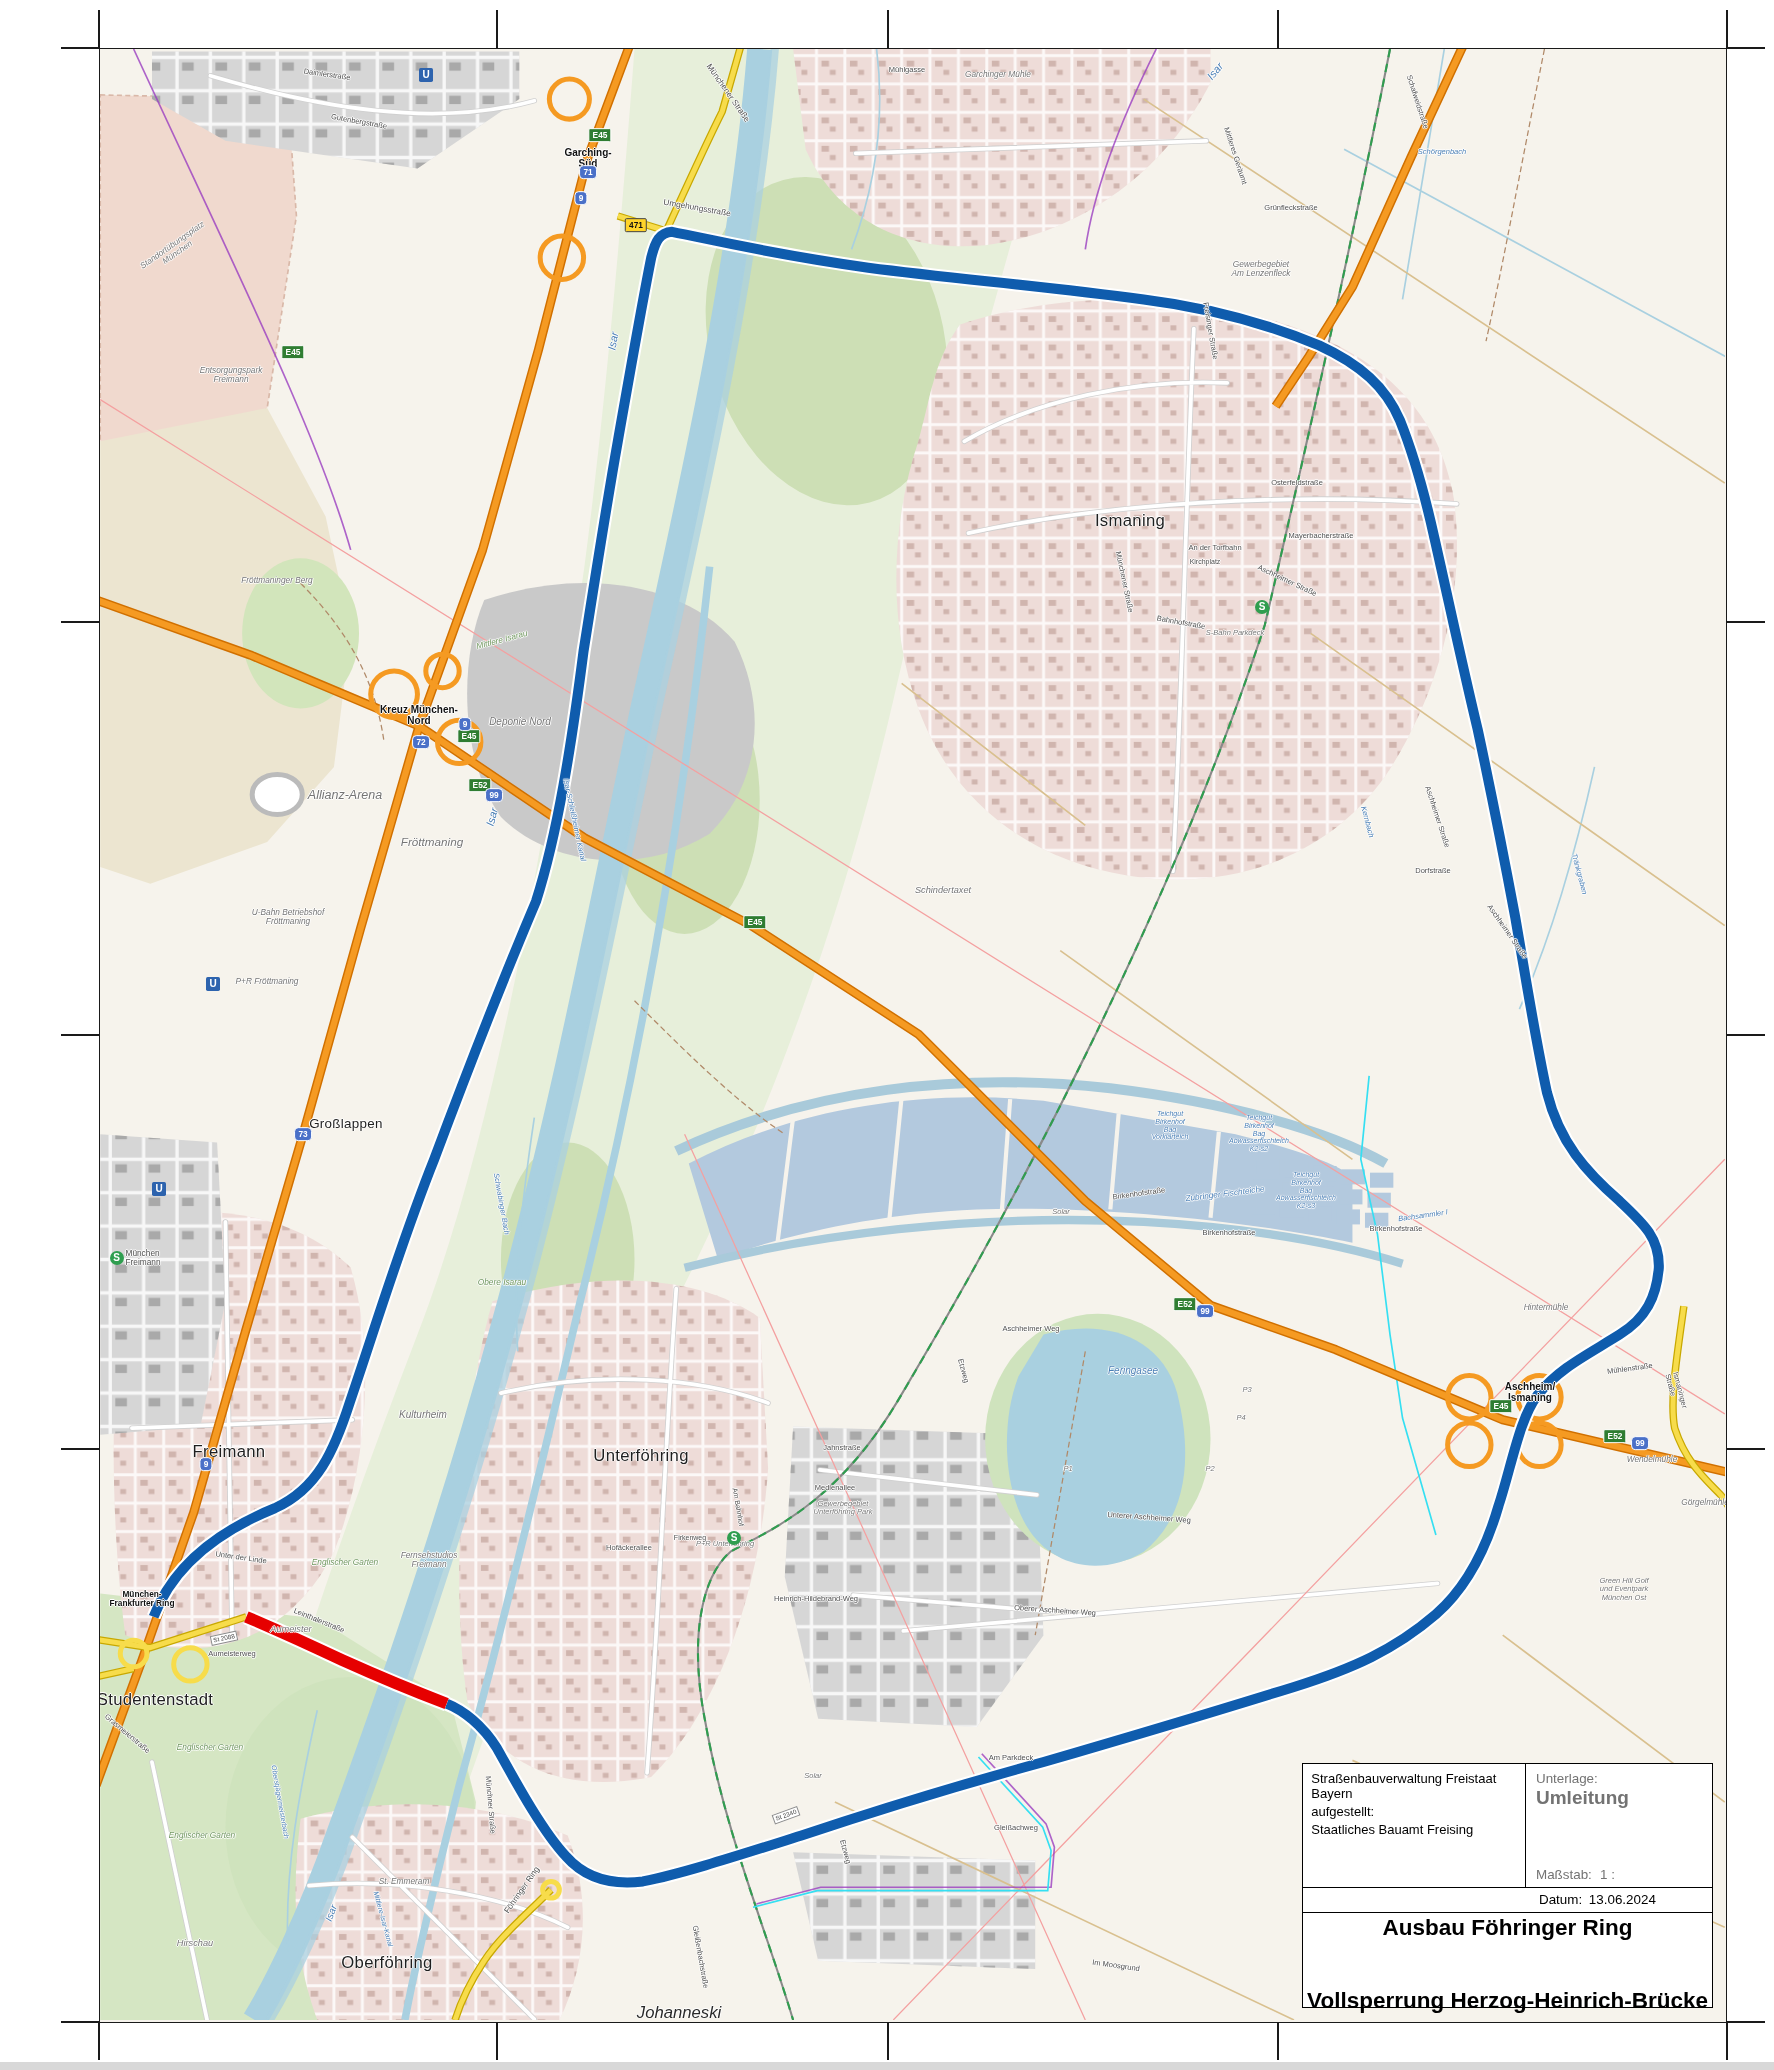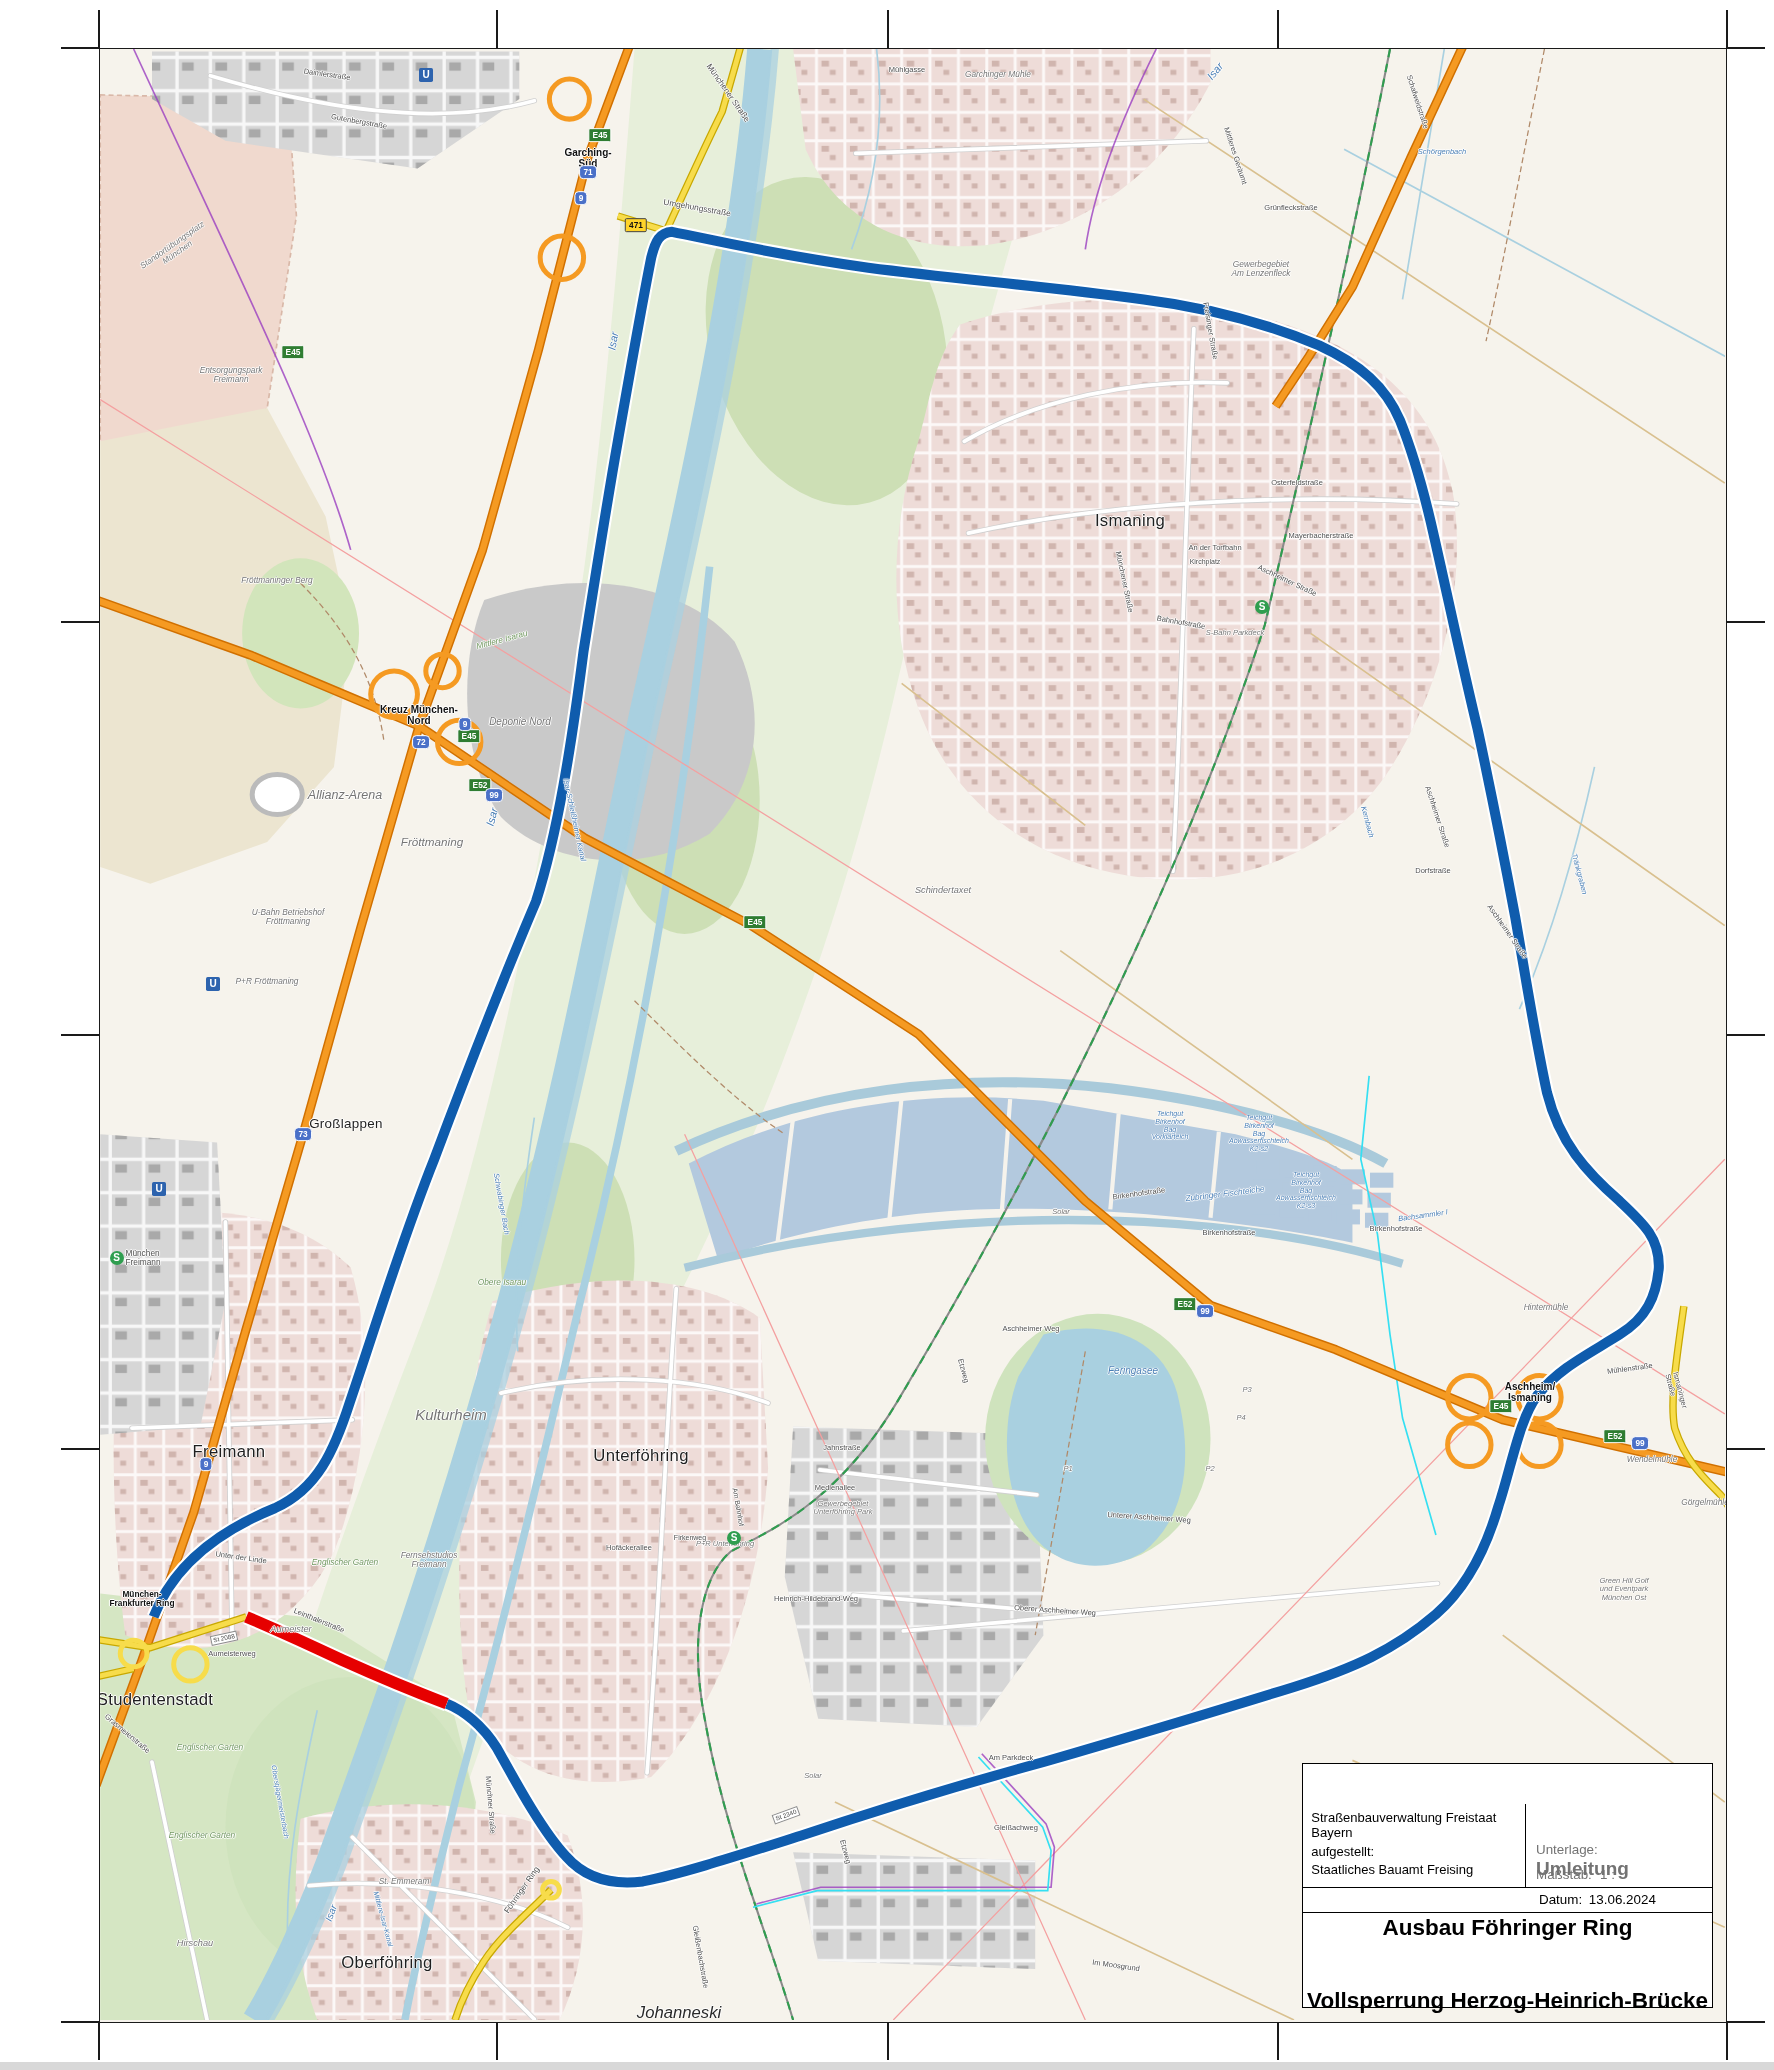--- a/index.html
+++ b/index.html
@@ -25,21 +25,21 @@
   .shield.e{background:#2f7d32;color:#fff;border:0.8px solid #fff;border-radius:1.7px;}
   .shield.b{background:#4a70c8;color:#fff;border:0.8px solid #fff;border-radius:4.2px;}
   .shield.y{background:#ffd429;color:#111;border:0.8px solid #444;border-radius:1.7px;}
   .transit{position:absolute;transform:translate(-50%,-50%);width:14px;height:14px;text-align:center;
            font:bold 10px/14px "Liberation Sans",sans-serif;color:#fff;}
   .transit.u{background:#2d63ae;border-radius:1.7px;}
   .transit.s{background:#2f9e4f;border-radius:50%;}
   .tick{position:absolute;background:#1a1a1a;}
   .title-block{position:absolute;left:1302px;top:1763px;width:411px;height:245px;background:#fff;
                border:1.7px solid #000;display:flex;flex-direction:column;z-index:5;}
-  .tb-row1{height:123px;display:flex;flex:0 0 auto;align-items:flex-end;}
+  .tb-row1{height:123px;display:flex;flex:0 0 auto;}
   .tb-left{width:223px;border-right:1.7px solid #000;padding:6.7px 8.3px;font-size:13px;color:#000;}
   .tb-left div{margin-bottom:3.3px;}
   .tb-right{flex:1;padding:6.7px 10px;position:relative;font-size:13.4px;color:#737373;}
   .tb-doc{font-size:19px;font-weight:bold;margin-top:1.7px;}
   .tb-scale{position:absolute;left:10px;bottom:5px;font-size:13.4px;}
   .tb-scale span{margin-right:8.3px;}
   .tb-datum{flex:0 0 auto;height:25px;border-top:1.7px solid #000;font-size:13.4px;line-height:23.4px;padding-left:236px;}
   .tb-datum span{margin-right:6.7px;}
   .tb-title{flex:1;border-top:1.7px solid #000;display:flex;flex-direction:column;align-items:center;
             justify-content:center;font-size:22.5px;font-weight:bold;text-align:center;line-height:1.3;gap:44px;}
@@ -247,21 +247,21 @@
 Süd</span>
         <span class="map-label junction" style="left: 319px; top: 666px; font-size: 10px;">Kreuz München-
 Nord</span>
         <span class="map-label junction" style="left: 1430px; top: 1343px; font-size: 10px;">Aschheim/
 Ismaning</span>
         <span class="map-label junction" style="left: 42px; top: 1550px; font-size: 8.3px;">München-
 Frankfurter Ring</span>
         <span class="map-label area" style="left: 245px; top: 746px; font-size: 12.5px;">Allianz-Arena</span>
         <span class="map-label area" style="left: 332px; top: 793px; font-size: 11.7px;">Fröttmaning</span>
         <span class="map-label area" style="left: 420px; top: 673px; font-size: 10px;">Deponie Nord</span>
-        <span class="map-label area" style="left: 351px; top: 1366px; font-size: 15px;">Kulturheim</span>
+        <span class="map-label area" style="left: 323px; top: 1366px; font-size: 10px;">Kulturheim</span>
         <span class="map-label area" style="left: 131px; top: 326px; font-size: 8.3px;">Entsorgungspark
 Freimann</span>
         <span class="map-label area" style="left: 177px; top: 532px; font-size: 8.3px;">Fröttmaninger Berg</span>
         <span class="map-label area" style="left: 191px; top: 1580px; font-size: 9.2px;">Aumeister</span>
         <span class="map-label area" style="left: 304px; top: 1833px; font-size: 8.3px;">St. Emmeram</span>
         <span class="map-label area" style="left: 95px; top: 1894px; font-size: 9.2px;">Hirschau</span>
         <span class="map-label area" style="left: 188px; top: 868px; font-size: 8.3px;">U-Bahn Betriebshof
 Fröttmaning</span>
         <span class="map-label area" style="left: 167px; top: 933px; font-size: 8.3px;">P+R Fröttmaning</span>
         <span class="map-label area" style="left: 1161px; top: 220px; font-size: 8.3px;">Gewerbegebiet

